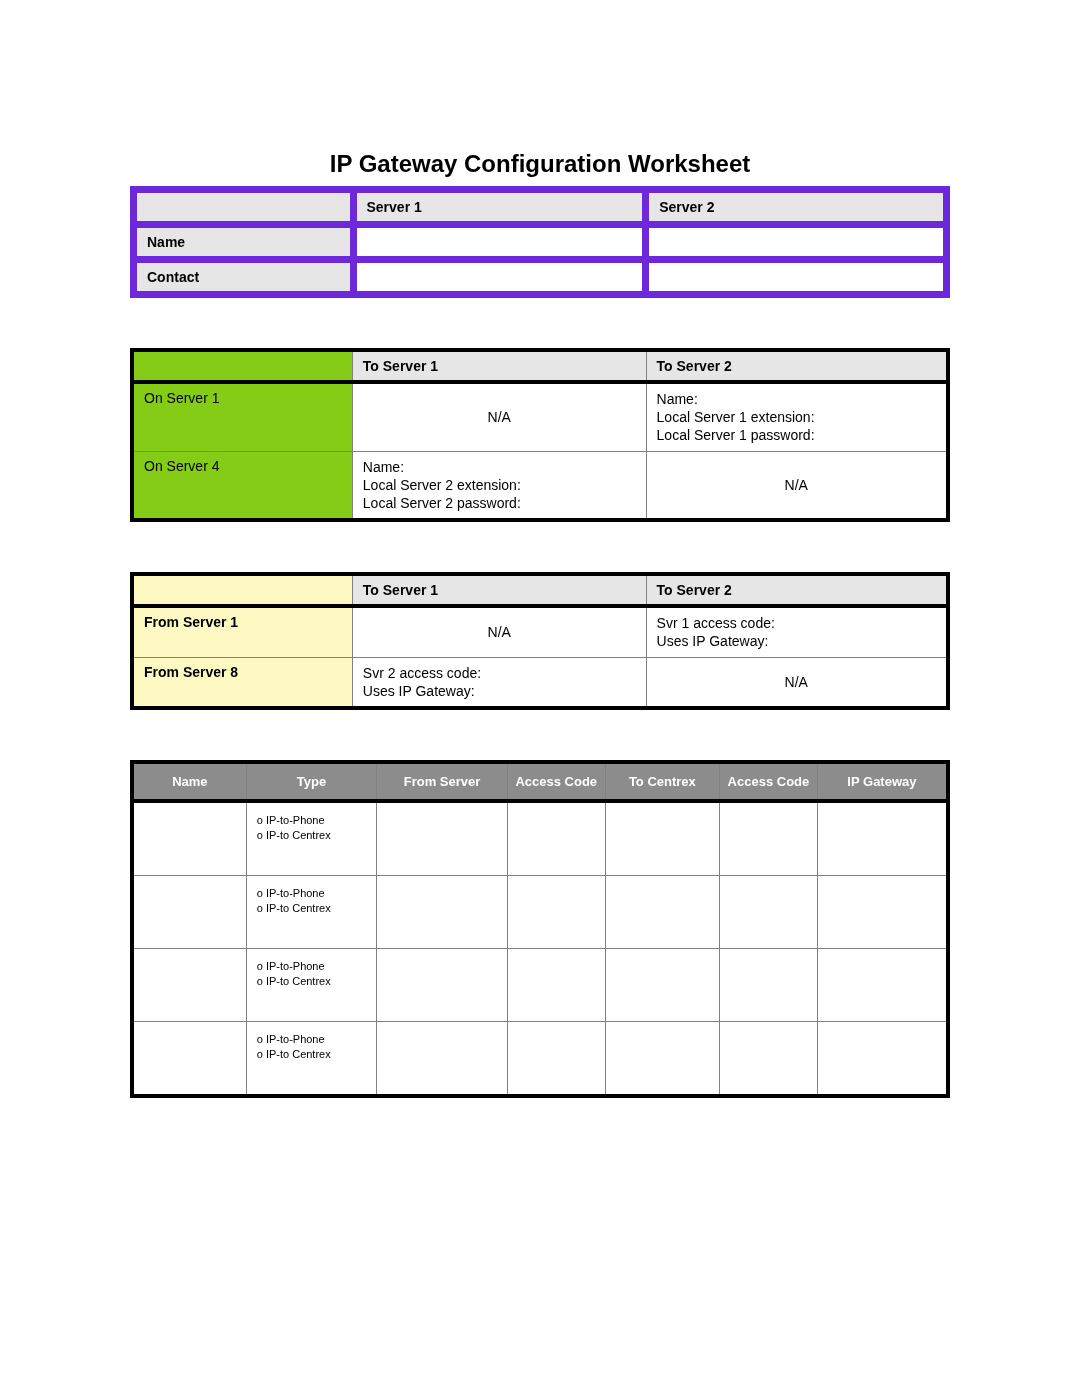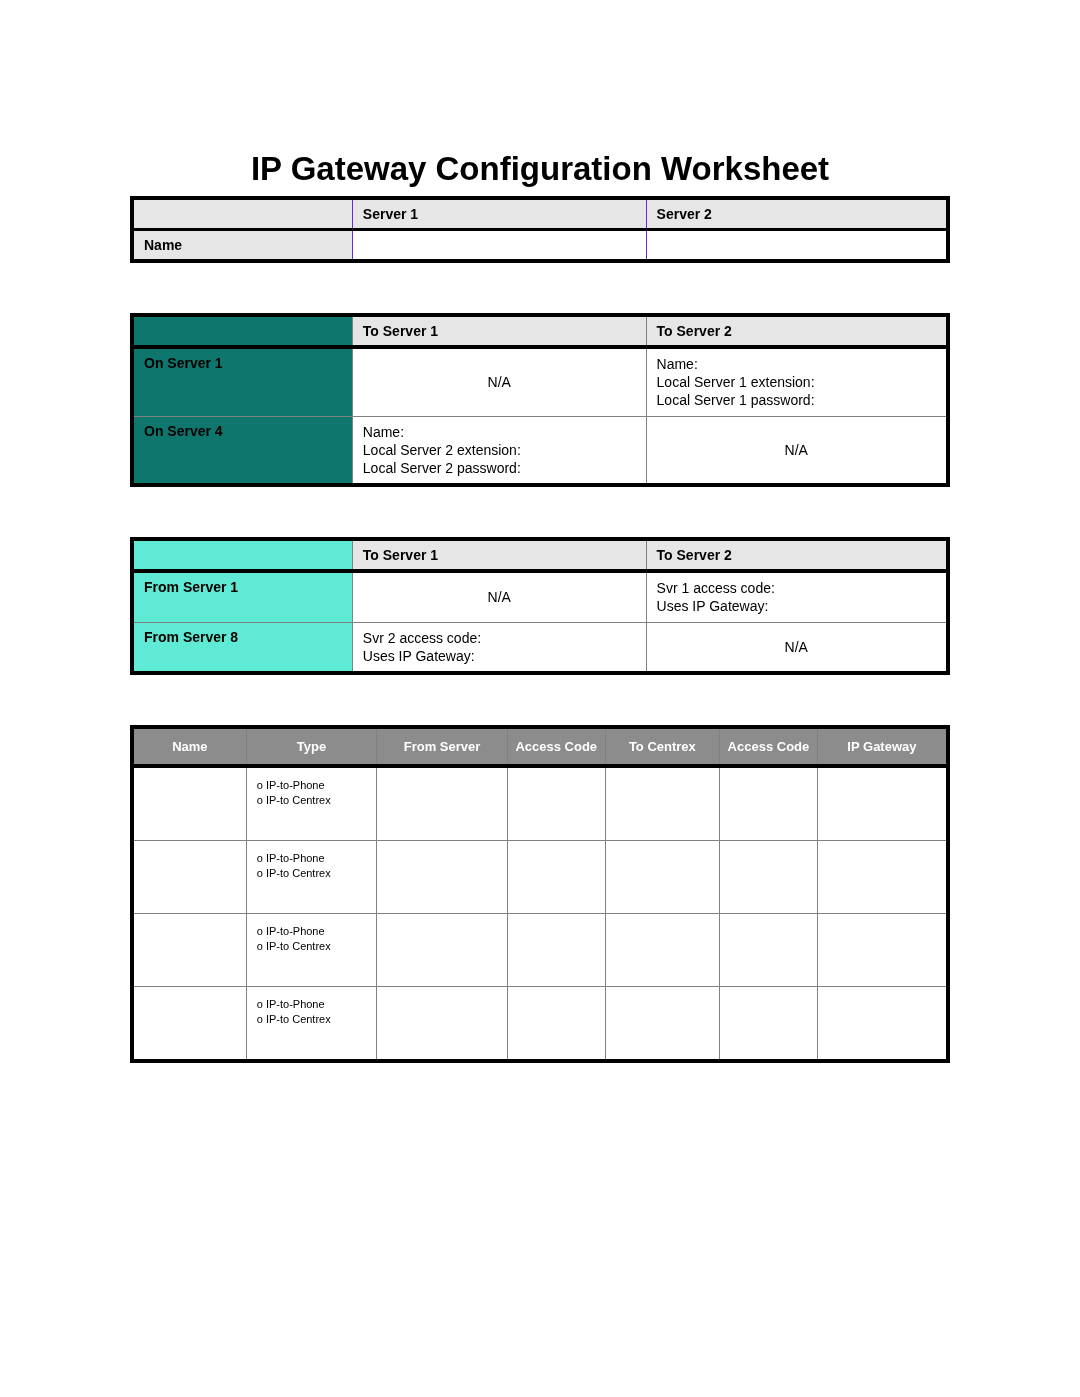--- a/index.html
+++ b/index.html
@@ -7,55 +7,55 @@
     width:1080px;
     min-height:1397px;
     font-family:Arial,Helvetica,sans-serif;
     color:#000;
   }
   .page{
     padding:150px 130px 0 130px;
   }
   h1{
     text-align:center;
-    font-size:33px;
+    font-size:24px;
     font-weight:bold;
     margin:0 0 8px 0;
   }
   table{
     border-collapse:collapse;
     width:100%;
     border:4px solid #000;
     margin-bottom:50px;
   }
   td,th{
     font-size:14px;
     vertical-align:top;
     padding:6px 10px;
   }
   
-  .t1 td{border:1px solid #6d28d9;}
+  .t1 td{border:7px solid #6d28d9;}
   .t1 .hdr{background:#e6e6e6;font-weight:bold;}
   .t1 .lcol{background:#e6e6e6;font-weight:bold;width:27%;}
   .t1 .c1{width:36%;}
   .t1 .c2{width:37%;}
   .t1 .sep td{border-top:3px solid #000;}
   
   .t2 td{border:1px solid #808080;}
   .t2 .hdr{background:#e6e6e6;font-weight:bold;}
-  .t2 .lcol{background:#0f766e;font-weight:bold;width:27%;vertical-align:top;}
+  .t2 .lcol{background:#84cc16;font-weight:normal;width:27%;vertical-align:top;}
   .t2 .c1{width:36%;}
   .t2 .c2{width:37%;}
   .t2 .sep td{border-top:4px solid #000;}
   .t2 .body{line-height:1.3;}
   .t2 .ctr{text-align:center;vertical-align:middle;}
   
   .t3 td{border:1px solid #808080;}
   .t3 .hdr{background:#e6e6e6;font-weight:bold;}
-  .t3 .lcol{background:#5eead4;font-weight:bold;width:27%;}
+  .t3 .lcol{background:#fef9c3;font-weight:bold;width:27%;}
   .t3 .c1{width:36%;}
   .t3 .c2{width:37%;}
   .t3 .sep td{border-top:4px solid #000;}
   .t3 .body{line-height:1.3;}
   .t3 .ctr{text-align:center;vertical-align:middle;}
   
   .t4 td,.t4 th{border:1px solid #808080;}
   .t4 th{
     background:#8c8c8c;color:#fff;font-weight:bold;
     text-align:center;vertical-align:middle;font-size:13px;
@@ -81,20 +81,25 @@
 
   <table class="t1">
     <tbody>
         <tr class="hdr">
       <td class="lcol"></td>
       <td class="c1 hdr">Server 1</td>
       <td class="c2 hdr">Server 2</td>
     </tr>
     <tr class="sep">
       <td class="lcol">Name</td>
+      <td class="c1"></td>
+      <td class="c2"></td>
+    </tr>
+    <tr>
+      <td class="lcol">Contact</td>
       <td class="c1"></td>
       <td class="c2"></td>
     </tr>
   </tbody>
     </table>
 
   <table class="t2">
     <tbody>
         <tr class="hdr">
       <td class="lcol"></td>

